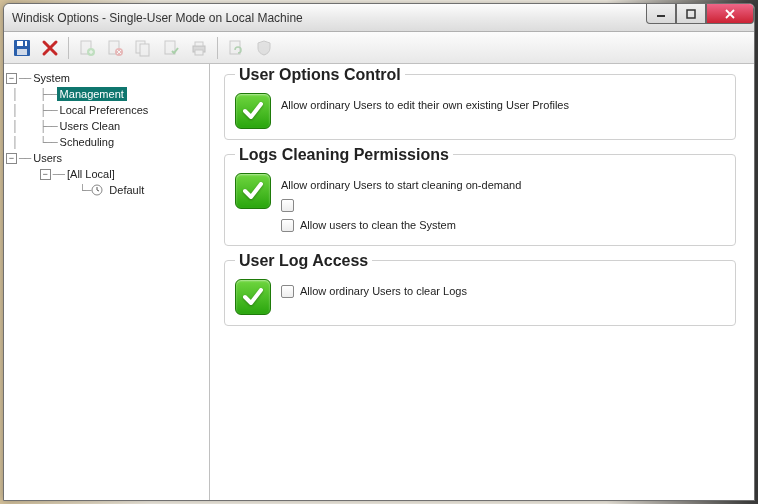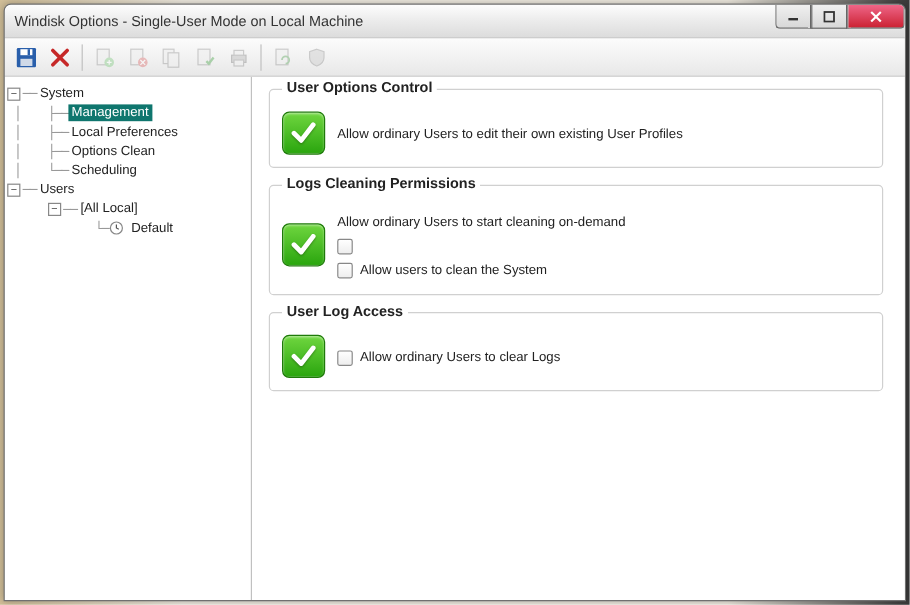--- a/index.html
+++ b/index.html
@@ -25,22 +25,22 @@
 .tnode { display: flex; align-items: center; height: 16px; white-space: nowrap; }
 .texp { width: 11px; height: 11px; border: 1px solid #888; background: #fff; display: flex; align-items: center; justify-content: center; font-size: 9px; line-height: 1; margin-right: 2px; color: #444; cursor: pointer; }
 .tline { color: #999; font-family: monospace; letter-spacing: -1px; }
 .tlabel { padding: 1px 3px; }
 .tlabel.sel { background: #0f766e; color: #fff; }
 .tlabel.bold { font-weight: normal; }
 .ticon { width: 14px; height: 14px; margin-right: 2px; display: inline-flex; align-items: center; justify-content: center; }
 
 .content { flex: 1; padding: 10px 18px 10px 14px; overflow: auto; }
 .group { border: 1px solid #d0d0d0; border-radius: 4px; margin-bottom: 14px; position: relative; padding: 18px 10px 10px 10px; }
-.group-title { position: absolute; top: -9px; left: 10px; background: #fff; padding: 0 4px; font-size: 12px; font-weight: bold; color: #222; }
-.optrow { display: flex; align-items: center; gap: 10px; }
+.group-title { position: absolute; top: -9px; left: 10px; background: #fff; padding: 0 4px; font-size: 16px; font-weight: bold; color: #222; }
+.optrow { display: flex; align-items: flex-start; gap: 10px; }
 .bigcheck { width: 36px; height: 36px; background: linear-gradient(to bottom, #6fd63f, #2aa50e); border: 1px solid #1e7a09; border-radius: 6px; display: flex; align-items: center; justify-content: center; flex-shrink: 0; box-shadow: inset 0 1px 2px rgba(255,255,255,0.5); }
 .bigcheck svg { filter: drop-shadow(0 1px 1px rgba(0,0,0,0.3)); }
 .opts { flex: 1; font-size: 11px; color: #222; padding-top: 2px; }
 .optline { display: flex; align-items: center; gap: 6px; min-height: 20px; }
 .cb { width: 13px; height: 13px; border: 1px solid #888; background: linear-gradient(to bottom,#fff,#eee); border-radius: 2px; }
 </style>
 </head>
 <body>
 
 <div class="window">
@@ -139,21 +139,21 @@
       <div class="tnode">
           <span class="tline">&nbsp;│&nbsp;&nbsp;&nbsp;&nbsp;├──</span>
           <span class="tlabel sel">Management</span>
         </div>
       <div class="tnode">
           <span class="tline">&nbsp;│&nbsp;&nbsp;&nbsp;&nbsp;├──</span>
           <span class="tlabel">Local Preferences</span>
         </div>
       <div class="tnode">
           <span class="tline">&nbsp;│&nbsp;&nbsp;&nbsp;&nbsp;├──</span>
-          <span class="tlabel">Options Clean</span>
+          <span class="tlabel">Users Clean</span>
         </div>
       <div class="tnode">
           <span class="tline">&nbsp;│&nbsp;&nbsp;&nbsp;&nbsp;└──</span>
           <span class="tlabel">Scheduling</span>
         </div>
       <div class="tnode">
           <span class="texp">−</span>
           <span class="tline">──</span>
           <span class="tlabel">Users</span>
         </div>

